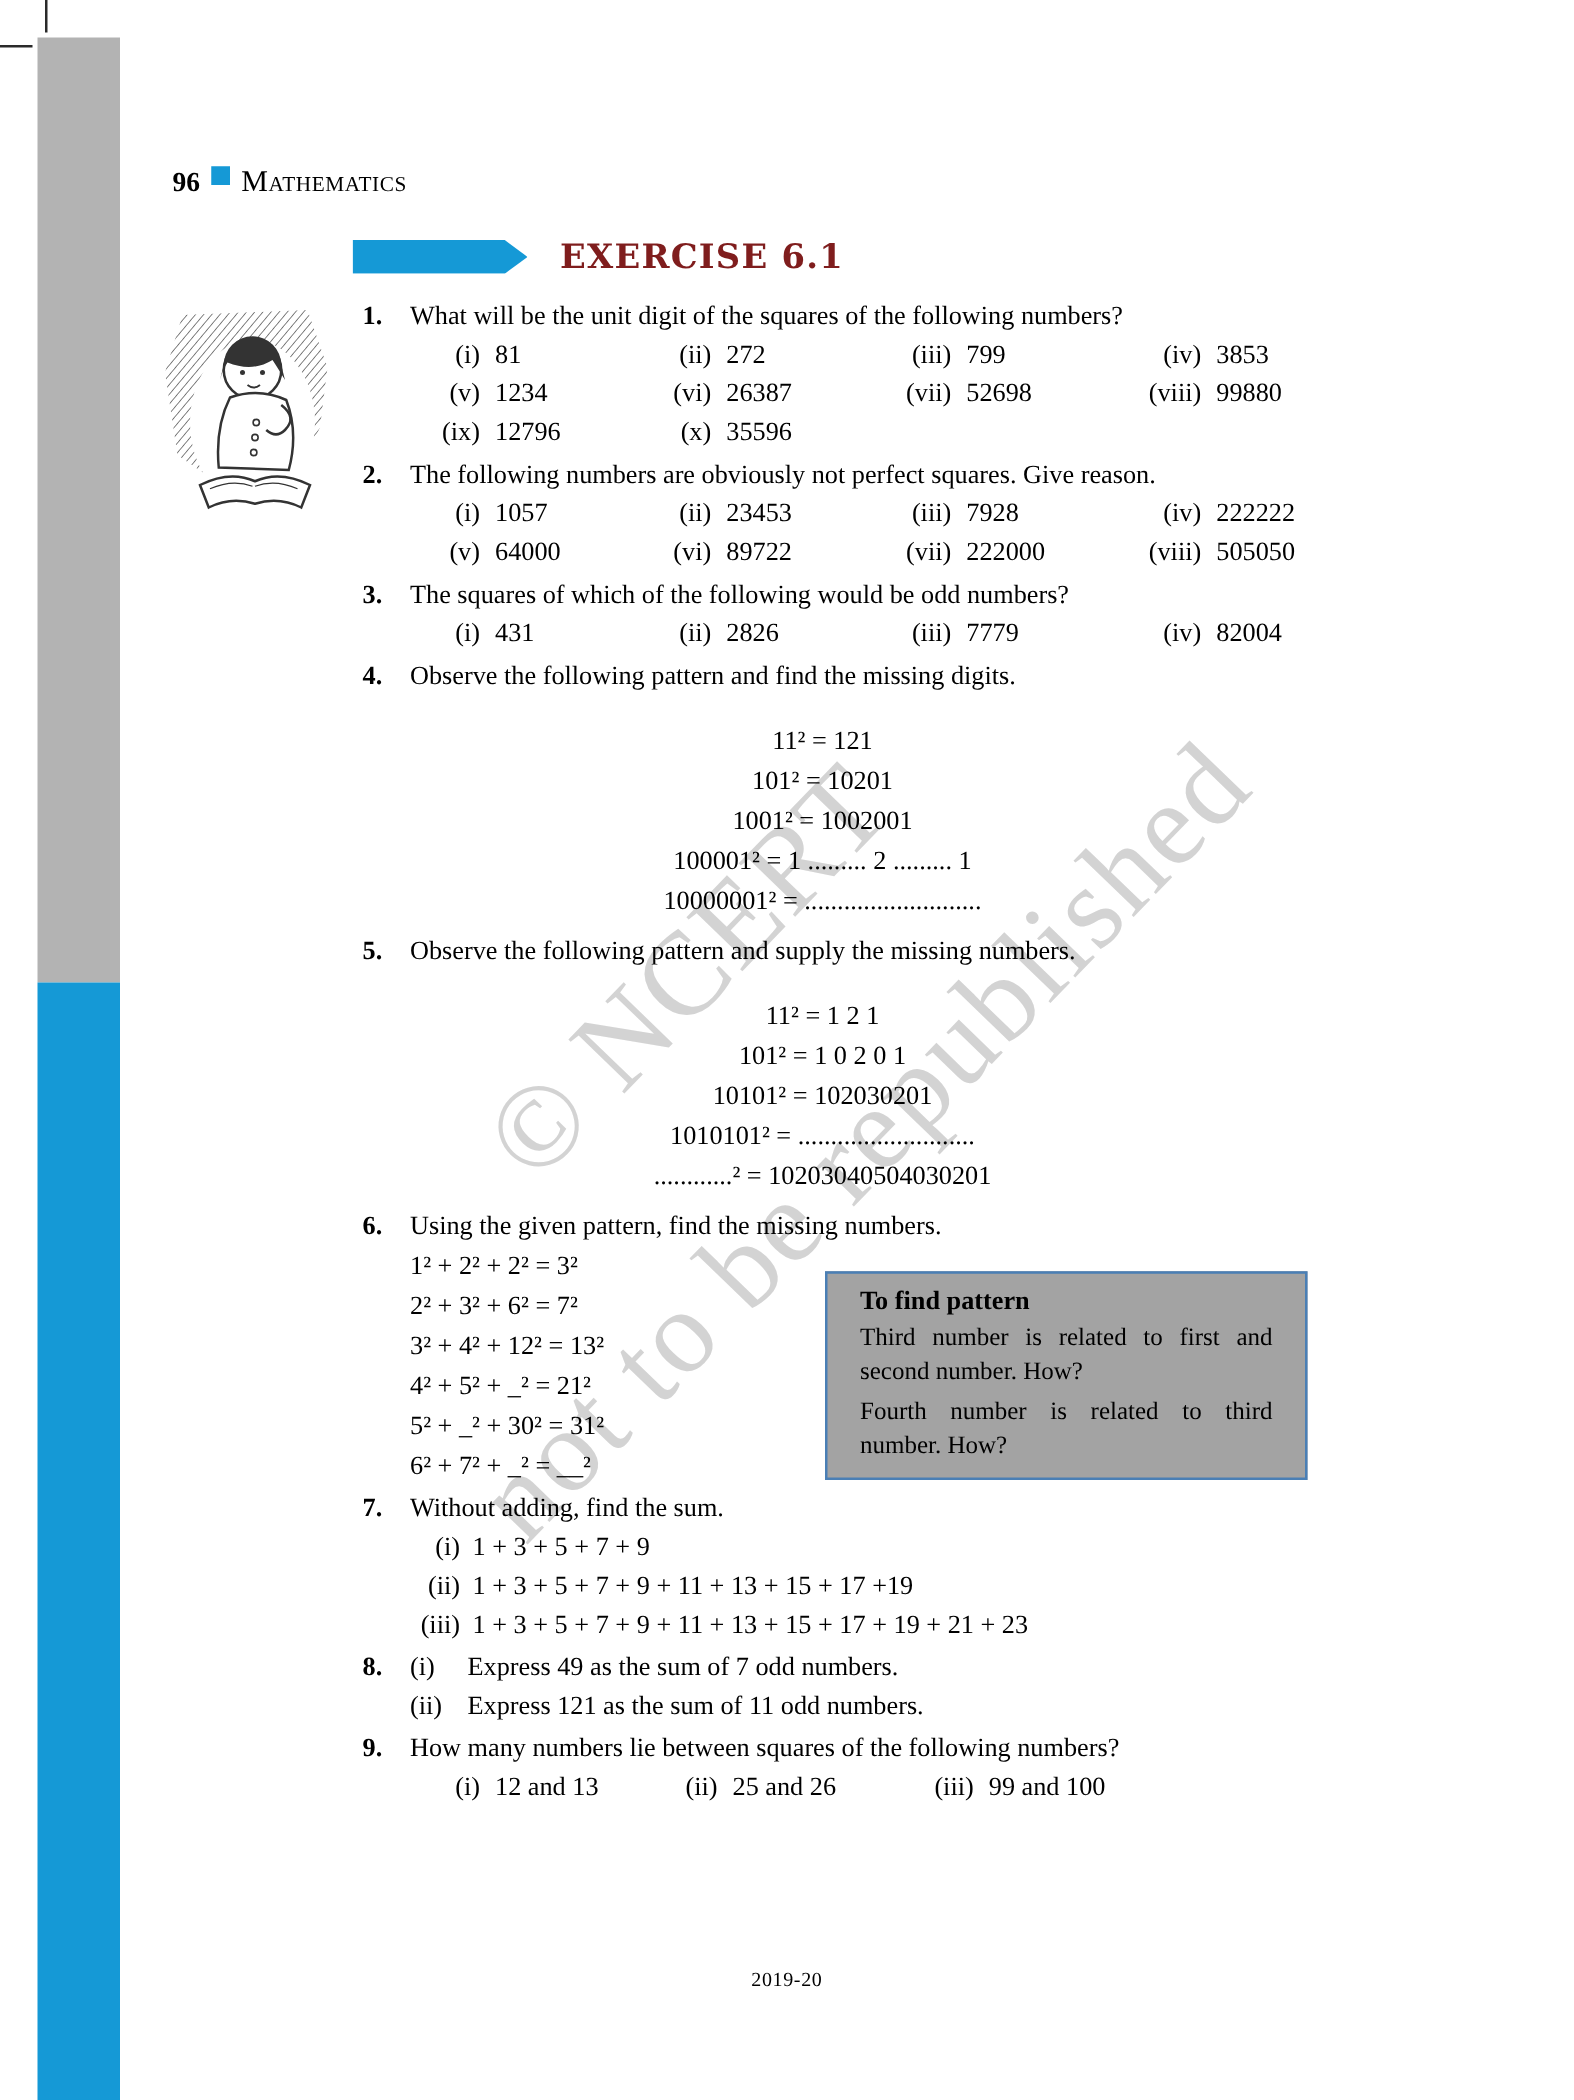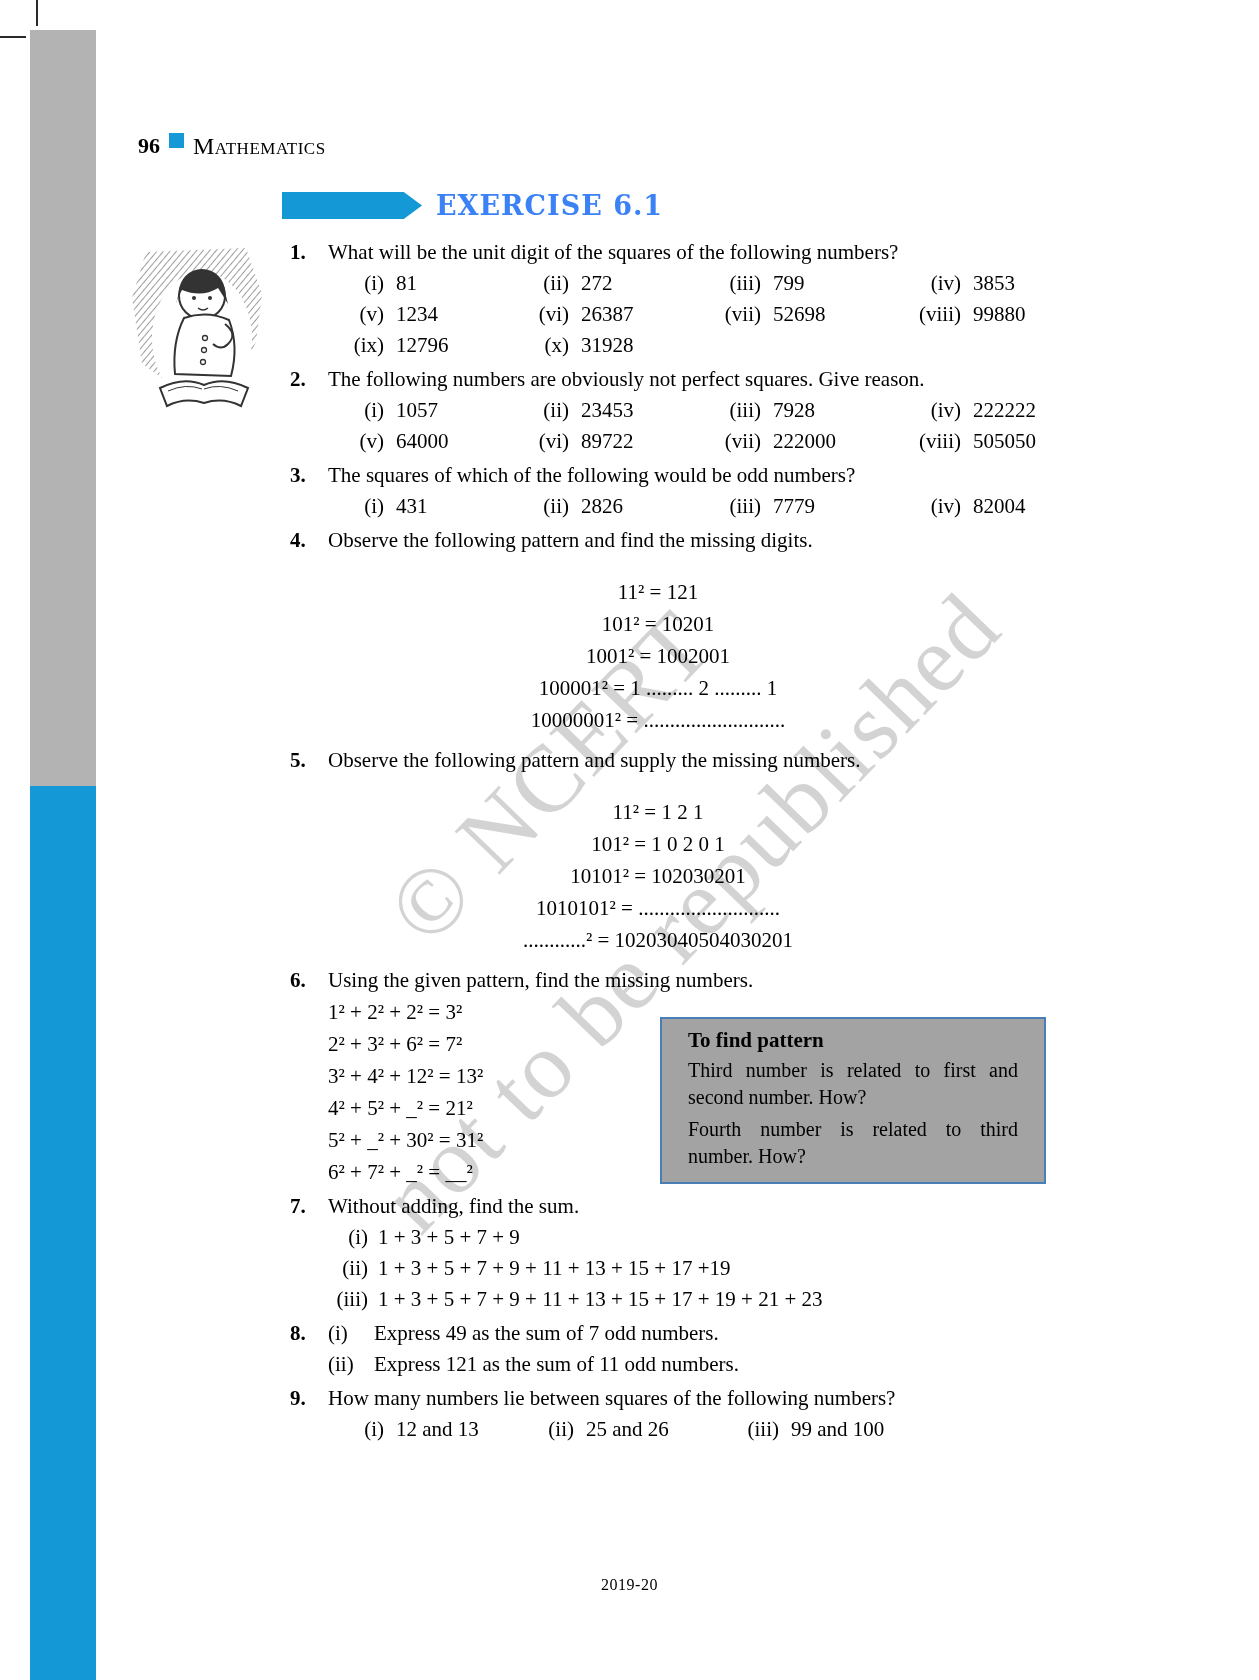--- a/index.html
+++ b/index.html
@@ -25,22 +25,22 @@
   .subject { font-size:24px; font-variant:small-caps; letter-spacing:.5px; }
 
   .illustration { position:absolute; left:128px; top:246px; z-index:2; }
 
   .content { position:absolute; left:290px; top:190px; width:758px; z-index:2;
              font-size:21px; line-height:31px; }
 
   .banner { display:flex; align-items:center; margin:0 0 16px -8px; }
   .banner-arrow { width:140px; height:27px; background:#1599d6;
                   clip-path:polygon(0 0, 87% 0, 100% 50%, 87% 100%, 0 100%); }
-  .ex-title { margin-left:14px; font-family:"DejaVu Serif", serif; font-weight:bold;
-              font-size:27px; color:#3b82f6; letter-spacing:1px; }
+  .ex-title { margin-left:26px; font-family:"DejaVu Serif", serif; font-weight:bold;
+              font-size:27px; color:#7f1d1d; letter-spacing:1px; }
 
   .q { display:flex; margin-bottom:3px; }
   .qnum { width:38px; font-weight:bold; flex-shrink:0; }
   .qbody { flex:1; position:relative; }
 
   .opt-grid { display:grid; grid-template-columns:185px 192px 200px 1fr; }
   .opt-grid3 { display:grid; grid-template-columns:190px 205px 1fr; }
   .o { display:flex; }
   .ol { width:56px; text-align:right; flex-shrink:0; }
   .ov { margin-left:12px; }
@@ -152,21 +152,21 @@
           <div class="o">
               <span class="ol">(viii)</span>
               <span class="ov">99880</span>
             </div>
           <div class="o">
               <span class="ol">(ix)</span>
               <span class="ov">12796</span>
             </div>
           <div class="o">
               <span class="ol">(x)</span>
-              <span class="ov">31928</span>
+              <span class="ov">35596</span>
             </div>
         </div>
       </div>
     </div>
 
     <div class="q">
       <div class="qnum">2.</div>
       <div class="qbody">
         <div>The following numbers are obviously not perfect squares. Give reason.</div>
         <div class="opt-grid">

